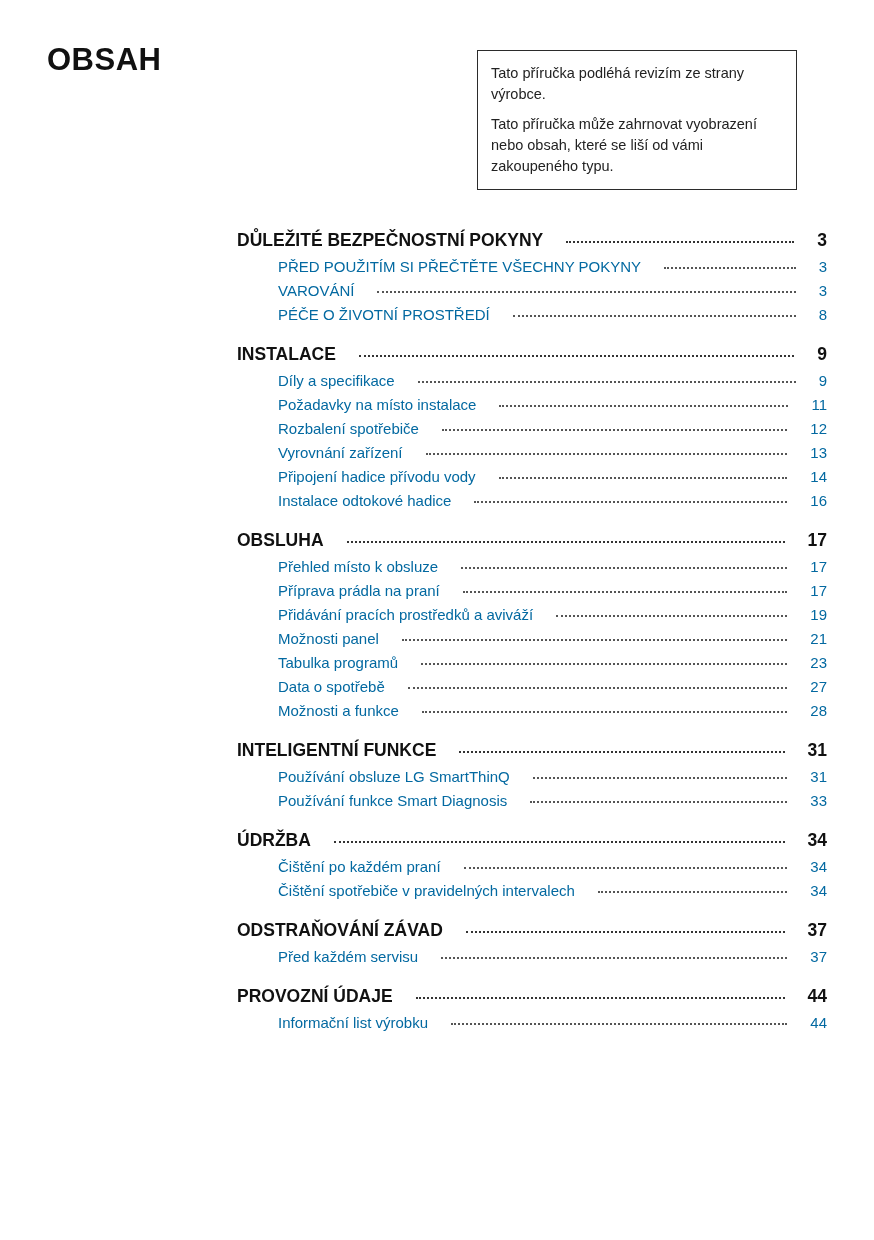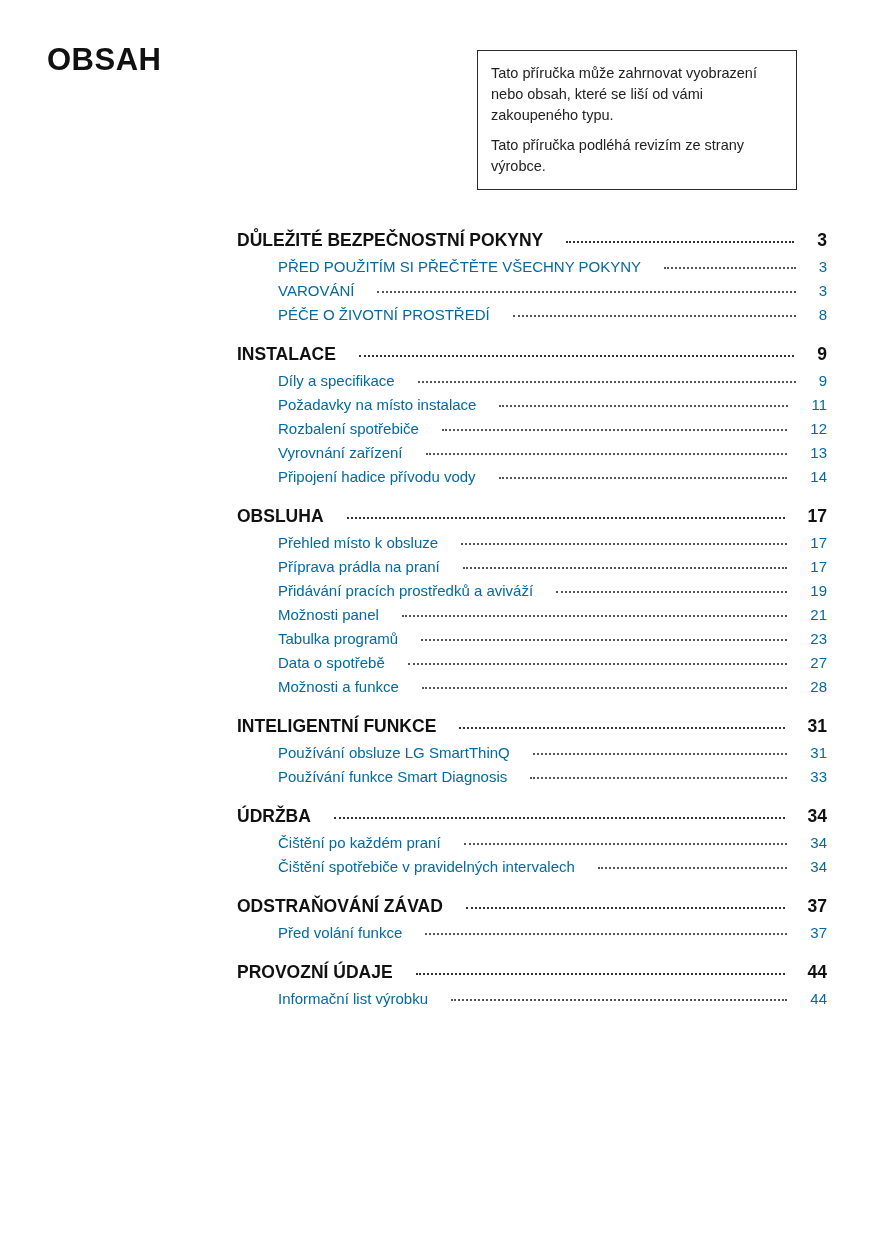--- a/index.html
+++ b/index.html
@@ -85,22 +85,22 @@
   .pagenum {
     white-space: nowrap;
   }
 </style>
 </head>
 <body>
 
 <div class="page-title">OBSAH</div>
 
 <div class="notice-box">
+  <p>Tato příručka podléhá revizím ze strany výrobce.</p>
   <p>Tato příručka může zahrnovat vyobrazení nebo obsah, které se liší od vámi zakoupeného typu.</p>
-  <p>Tato příručka podléhá revizím ze strany výrobce.</p>
 </div>
 
 <div class="toc">
     <div class="toc-section">
       <div class="toc-row heading-row">
         <span class="toc-label">DŮLEŽITÉ BEZPEČNOSTNÍ POKYNY</span>
         <span class="leader"></span>
         <span class="pagenum">3</span>
       </div>
       <div class="toc-row item-row">
@@ -143,20 +143,25 @@
       <div class="toc-row item-row">
         <span class="toc-label">Vyrovnání zařízení</span>
         <span class="leader"></span>
         <span class="pagenum">13</span>
       </div>
       <div class="toc-row item-row">
         <span class="toc-label">Připojení hadice přívodu vody</span>
         <span class="leader"></span>
         <span class="pagenum">14</span>
       </div>
+      <div class="toc-row item-row">
+        <span class="toc-label">Instalace odtokové hadice</span>
+        <span class="leader"></span>
+        <span class="pagenum">16</span>
+      </div>
     </div>
     <div class="toc-section">
       <div class="toc-row heading-row">
         <span class="toc-label">OBSLUHA</span>
         <span class="leader"></span>
         <span class="pagenum">17</span>
       </div>
       <div class="toc-row item-row">
         <span class="toc-label">Přehled místo k obsluze</span>
         <span class="leader"></span>
@@ -227,21 +232,21 @@
         <span class="pagenum">34</span>
       </div>
     </div>
     <div class="toc-section">
       <div class="toc-row heading-row">
         <span class="toc-label">ODSTRAŇOVÁNÍ ZÁVAD</span>
         <span class="leader"></span>
         <span class="pagenum">37</span>
       </div>
       <div class="toc-row item-row">
-        <span class="toc-label">Před volání funkce</span>
+        <span class="toc-label">Před každém servisu</span>
         <span class="leader"></span>
         <span class="pagenum">37</span>
       </div>
     </div>
     <div class="toc-section">
       <div class="toc-row heading-row">
         <span class="toc-label">PROVOZNÍ ÚDAJE</span>
         <span class="leader"></span>
         <span class="pagenum">44</span>
       </div>

